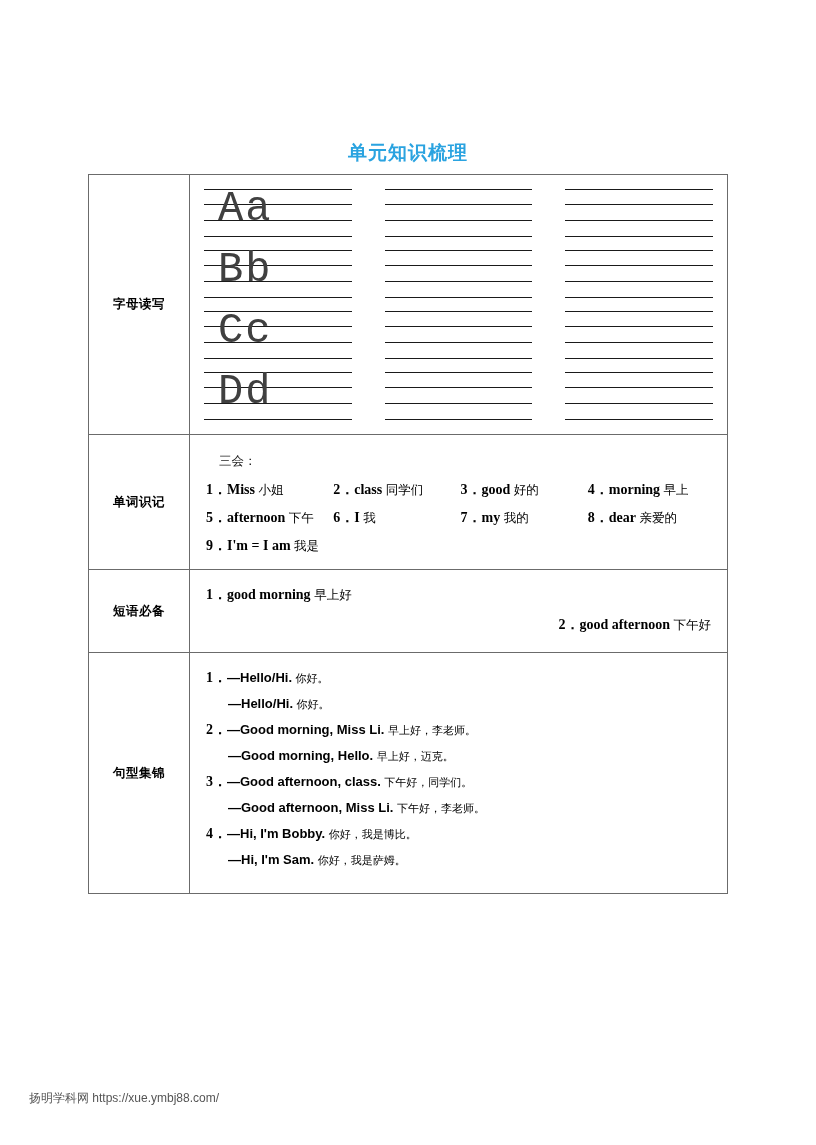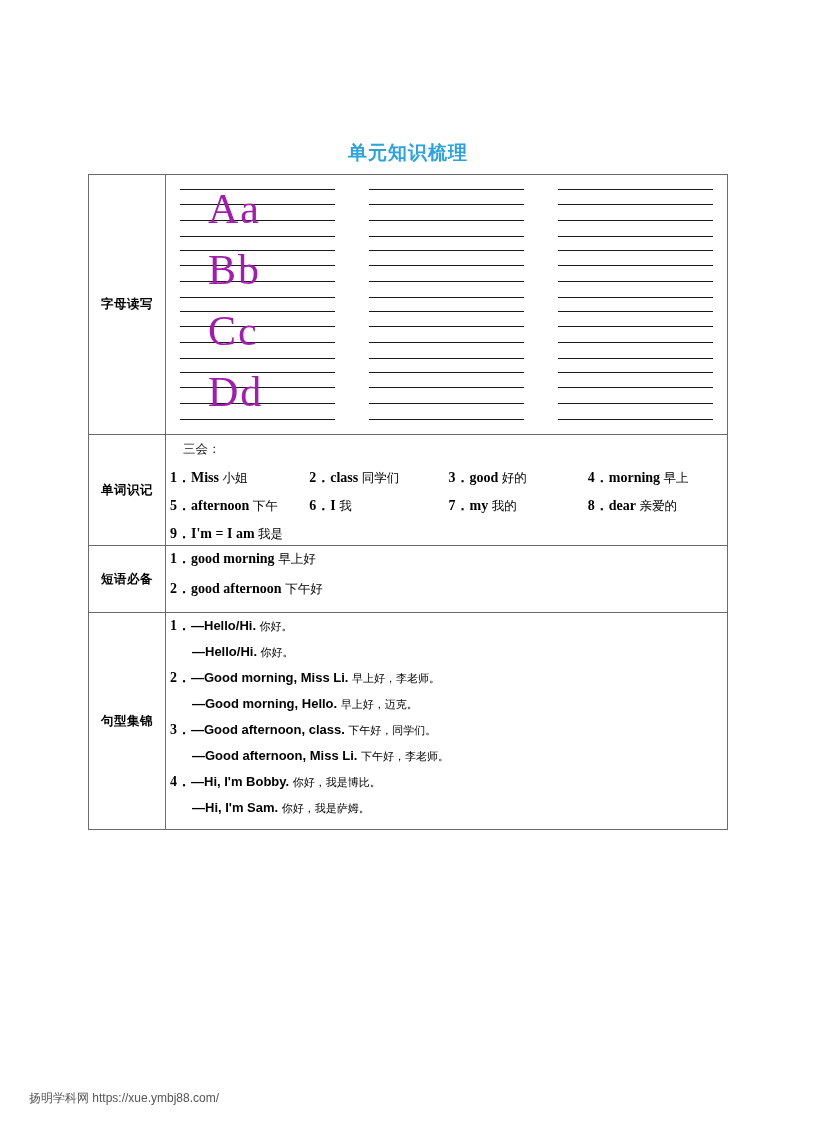--- a/index.html
+++ b/index.html
@@ -36,21 +36,21 @@
     position: absolute;
     top: 174px;
     left: 88px;
     width: 640px;
     border-collapse: collapse;
     table-layout: fixed;
   }
   table.main td {
     border: 1px solid #6b6b6b;
     vertical-align: middle;
-    padding: 4px;
+    padding: 16px;
   }
   td.label {
     width: 68px;
     text-align: center;
     font-family: "Liberation Sans", sans-serif;
     font-weight: bold;
     font-size: 12.5px;
     letter-spacing: 0.5px;
     color: #000;
   }
@@ -85,27 +85,26 @@
     border-top: 1px solid #1a1a1a;
   }
   .four-line .ln.l0 { top: 0px; }
   .four-line .ln.l1 { top: 15px; }
   .four-line .ln.l2 { top: 31px; }
   .four-line .ln.l3 { top: 47px; }
   .four-line .glyph {
     position: absolute;
     left: 14px;
     top: -6px;
-    font-family: Liberation Serif, serif;
+    font-family: Liberation Mono, monospace;
     font-size: 42px;
     line-height: 52px;
-    color: #a21caf;
+    color: #404040;
     letter-spacing: 2px;
     font-weight: 300;
-    margin-left: 14px;
   }
 
   
   .sanhui {
     font-family: "Liberation Sans", sans-serif;
     font-size: 12.5px;
     color: #222;
     margin: 2px 0 12px 13px;
   }
   .word-grid {
@@ -130,21 +129,21 @@
     font-family: "Liberation Sans", sans-serif;
     font-size: 12.5px;
   }
   .word-item.full { grid-column: 1 / span 2; }
 
   
   .phrase-list .phrase-item {
     font-size: 14px;
     margin-bottom: 12px;
   }
-  .phrase-list .phrase-item:last-child { margin-bottom: 10px; }
+  .phrase-list .phrase-item:last-child { margin-bottom: 2px; text-align: right; }
   .phrase-list .num, .phrase-list .en {
     font-family: "Liberation Serif", serif;
     font-weight: bold;
   }
   .phrase-list .cn {
     font-family: "Liberation Sans", sans-serif;
     font-size: 12.5px;
   }
 
   

